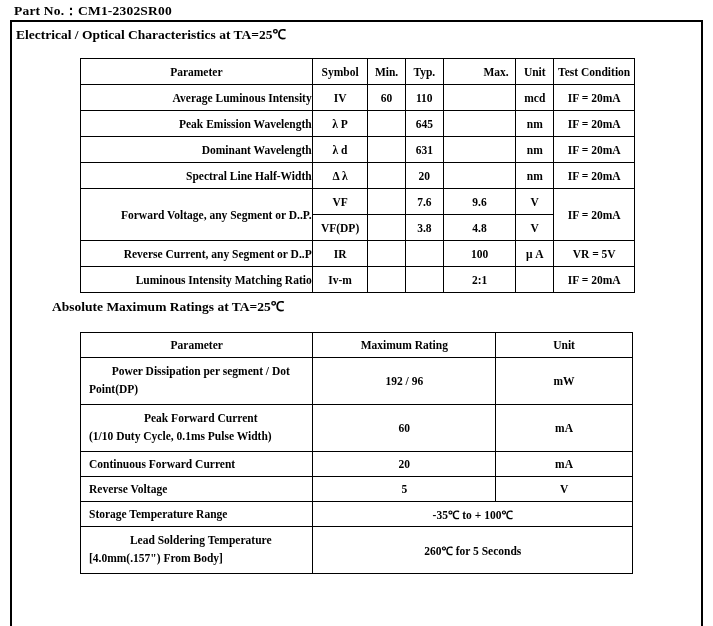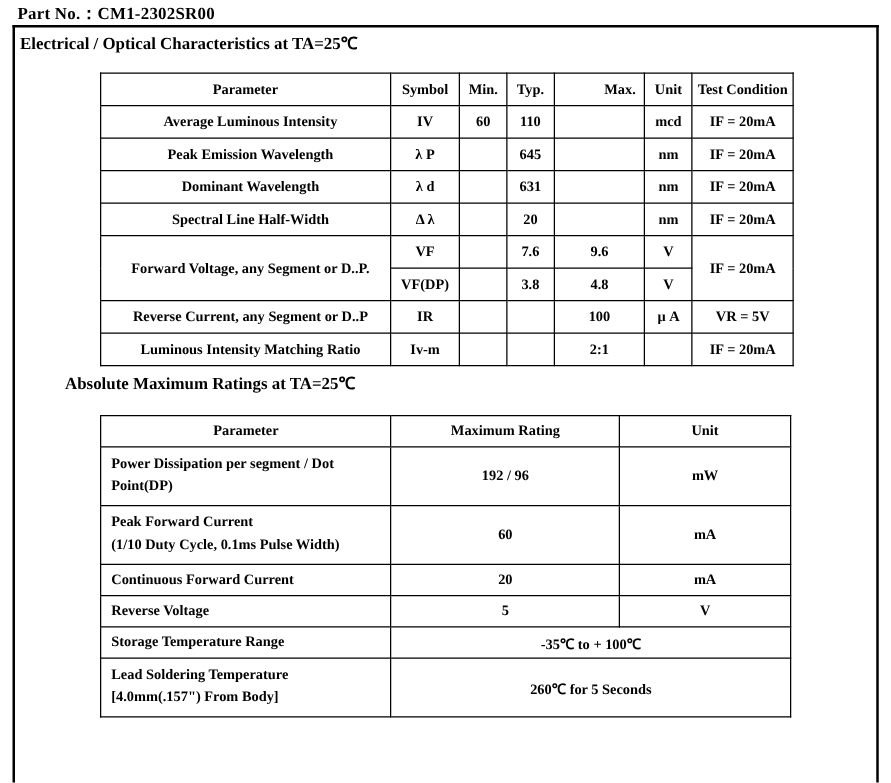--- a/index.html
+++ b/index.html
@@ -80,21 +80,21 @@
   
   #table-electrical {
     left: 80px;
     top: 58px;
     width: 555px;
   }
   #table-electrical th, #table-electrical td {
     height: 25px;
   }
   #table-electrical td.param {
-    text-align: center;
+    text-align: right;
     padding-left: 8px;
   }
   #table-electrical .c-param { width: 246px; }
   #table-electrical .c-symbol { width: 62px; }
   #table-electrical .c-min { width: 42px; }
   #table-electrical .c-typ { width: 44px; }
   #table-electrical .c-max { width: 44px; padding-left: 33px; }
   #table-electrical .c-unit { width: 44px; }
   #table-electrical .c-test { width: 93px; }
 
@@ -110,21 +110,21 @@
   #table-ratings td.param {
     text-align: left;
     padding-left: 8px;
   }
   #table-ratings .c-param2 { width: 233px; }
   #table-ratings .c-rating2 { width: 183px; }
   #table-ratings .c-unit2 { width: 137px; }
   #table-ratings td.tall {
     height: 46px;
   }
-  #table-ratings td.param .l1 { display: block; line-height: 1.55; }
+  #table-ratings td.param .l1 { display: block; line-height: 1.55; text-align: center; }
   #table-ratings td.param .l2 { display: block; line-height: 1.55; }
   .nowrap { white-space: nowrap; }
 </style>
 </head>
 <body>
 
 <div class="page">
 
   <div class="part-no">Part No.：CM1-2302SR00</div>
 

